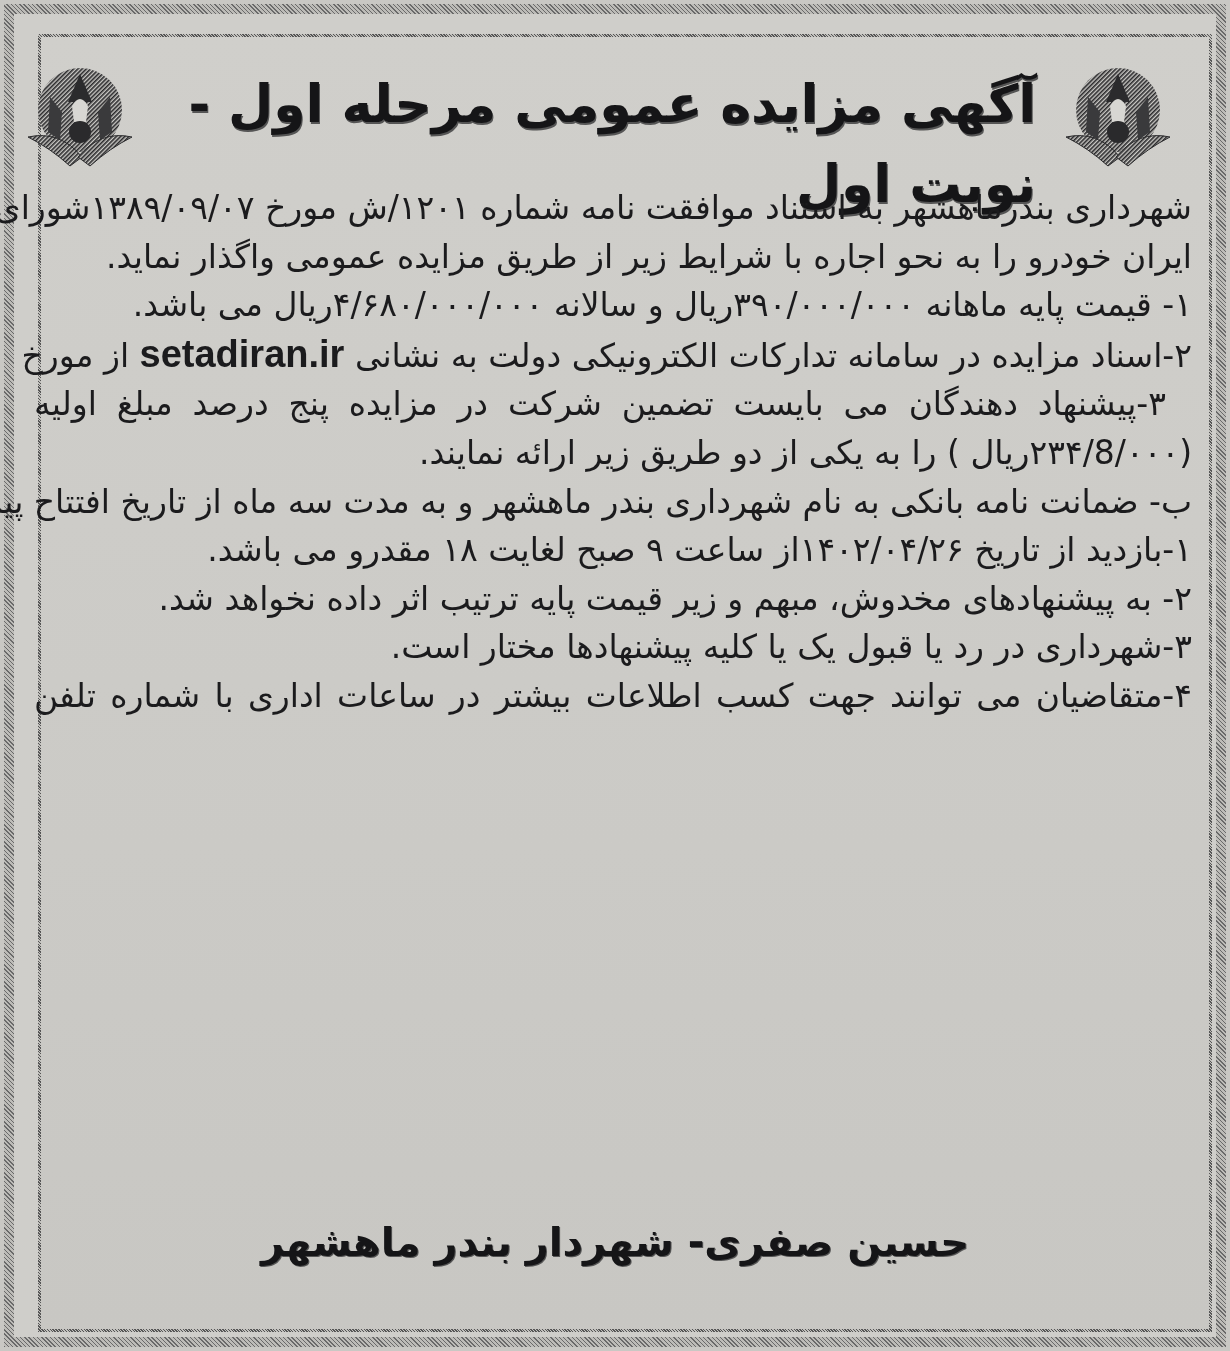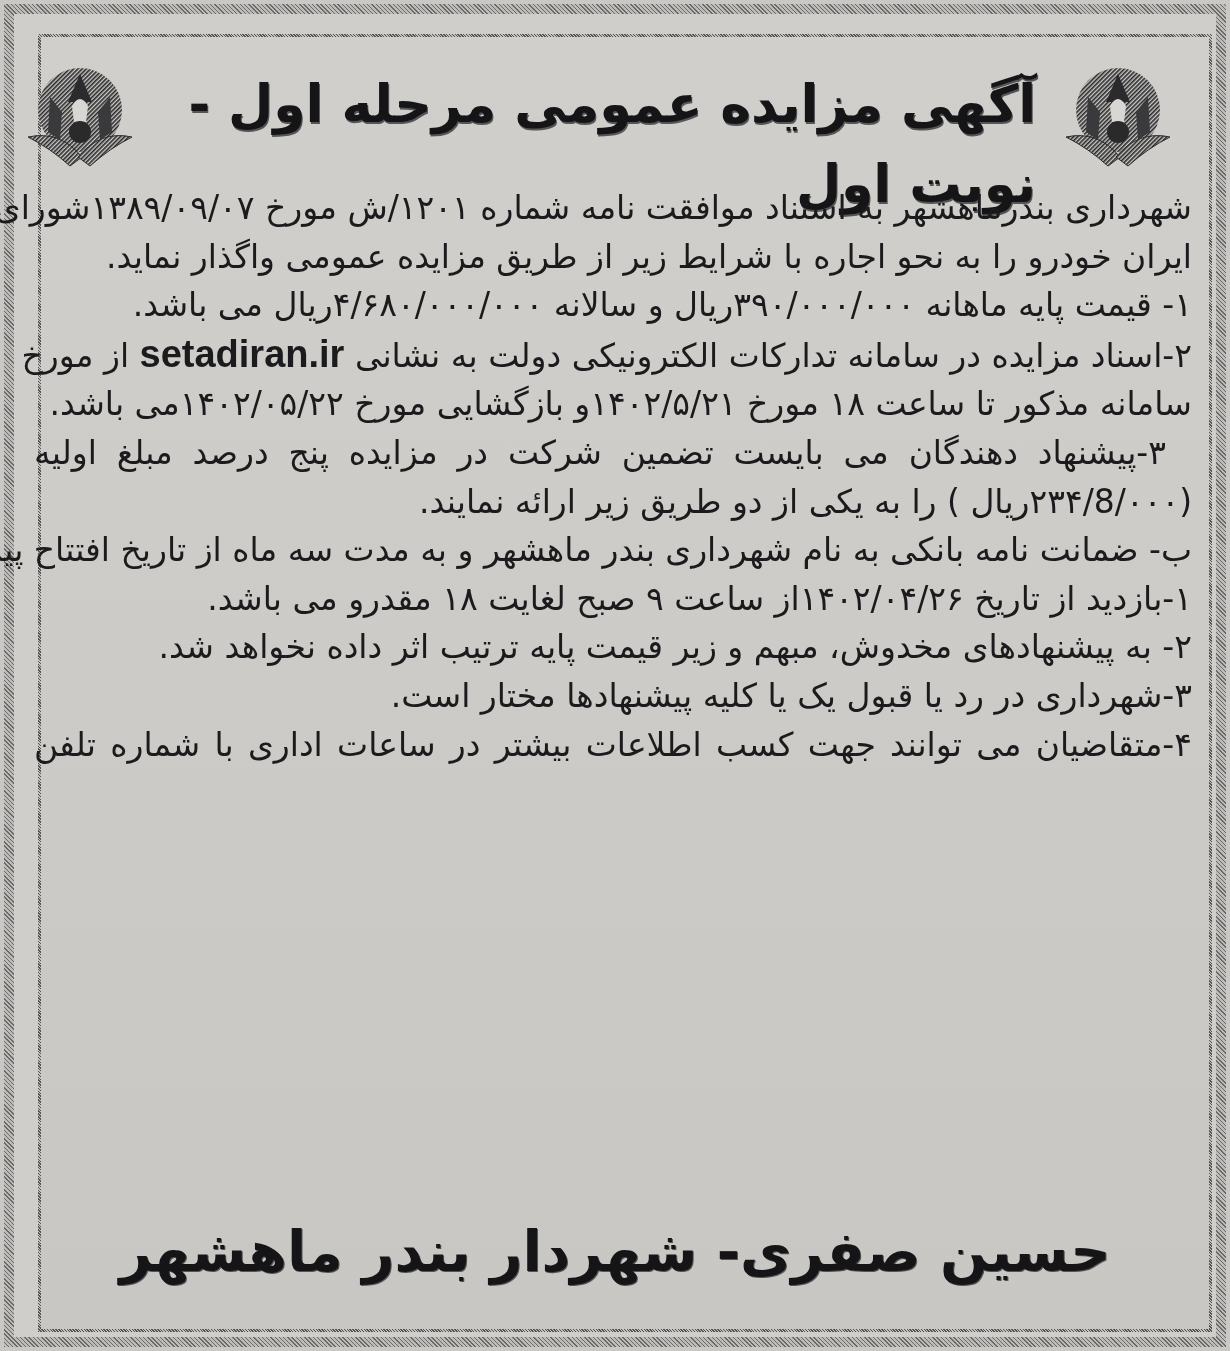--- a/index.html
+++ b/index.html
@@ -47,21 +47,21 @@
     font-family:"DejaVu Sans", sans-serif;
     font-size:33px; line-height:48.6px; color:#1b1b1d;
   }
   .line { display:block; white-space:nowrap; text-align-last:justify; }
   .line.last { text-align-last:right; }
   .latin { font-family:"Liberation Sans", sans-serif; font-size:38px; direction:ltr; unicode-bidi:embed;font-weight:bold; }
   .signature {
     position:absolute; top:1205px; left:0; right:0;
     text-align:center; direction:rtl;
     font-family:"DejaVu Sans", sans-serif; font-weight:bold;
-    font-size:56px; color:#151517;
+    font-size:40px; color:#151517;
     text-shadow:1px 1px 0 #555;
   }
 </style>
 </head>
 <body>
 
 <div class="outer">
   <div class="inner-bg"></div>
   <div class="inner"></div>
 
@@ -103,21 +103,20 @@
 
   <div class="body">
     <span class="line">شهرداری بندرماهشهر به استناد موافقت نامه شماره ۱۲۰۱/ش مورخ ۱۳۸۹/۰۹/۰۷شورای</span>
     <span class="line last">ایران خودرو را به نحو اجاره با شرایط زیر از طریق مزایده عمومی واگذار نماید.</span>
 
     <span class="line last">۱- قیمت پایه ماهانه ۳۹۰/۰۰۰/۰۰۰ریال و سالانه ۴/۶۸۰/۰۰۰/۰۰۰ریال می باشد.</span>
 
     <span class="line">
       <span>۲-اسناد مزایده در سامانه تدارکات الکترونیکی دولت به نشانی </span><a class="latin">setadiran.ir</a><span> از مورخ</span>
     </span>
-    <span class="line last">سامانه مذکور تا ساعت ۱۸ مورخ ۱۴۰۲/۵/۲۱و بازگشایی مورخ ۱۴۰۲/۰۵/۲۲می باشد.</span>
 
     <span class="line" style="padding-right:26px;">۳-پیشنهاد دهندگان می بایست تضمین شرکت در مزایده پنج درصد مبلغ اولیه</span>
     <span class="line last">(۲۳۴/8/۰۰۰ریال ) را به یکی از دو طریق زیر ارائه نمایند.</span>
 
     <span class="line">ب- ضمانت نامه بانکی به نام شهرداری بندر ماهشهر و به مدت سه ماه از تاریخ افتتاح پیشنهادها</span>
 
     <span class="line last">۱-بازدید از تاریخ ۱۴۰۲/۰۴/۲۶از ساعت ۹ صبح لغایت ۱۸ مقدرو می باشد.</span>
     <span class="line last">۲- به پیشنهادهای مخدوش، مبهم و زیر قیمت پایه ترتیب اثر داده نخواهد شد.</span>
     <span class="line last">۳-شهرداری در رد یا قبول یک یا کلیه پیشنهادها مختار است.</span>
     <span class="line">۴-متقاضیان می توانند جهت کسب اطلاعات بیشتر در ساعات اداری با شماره تلفن</span>

